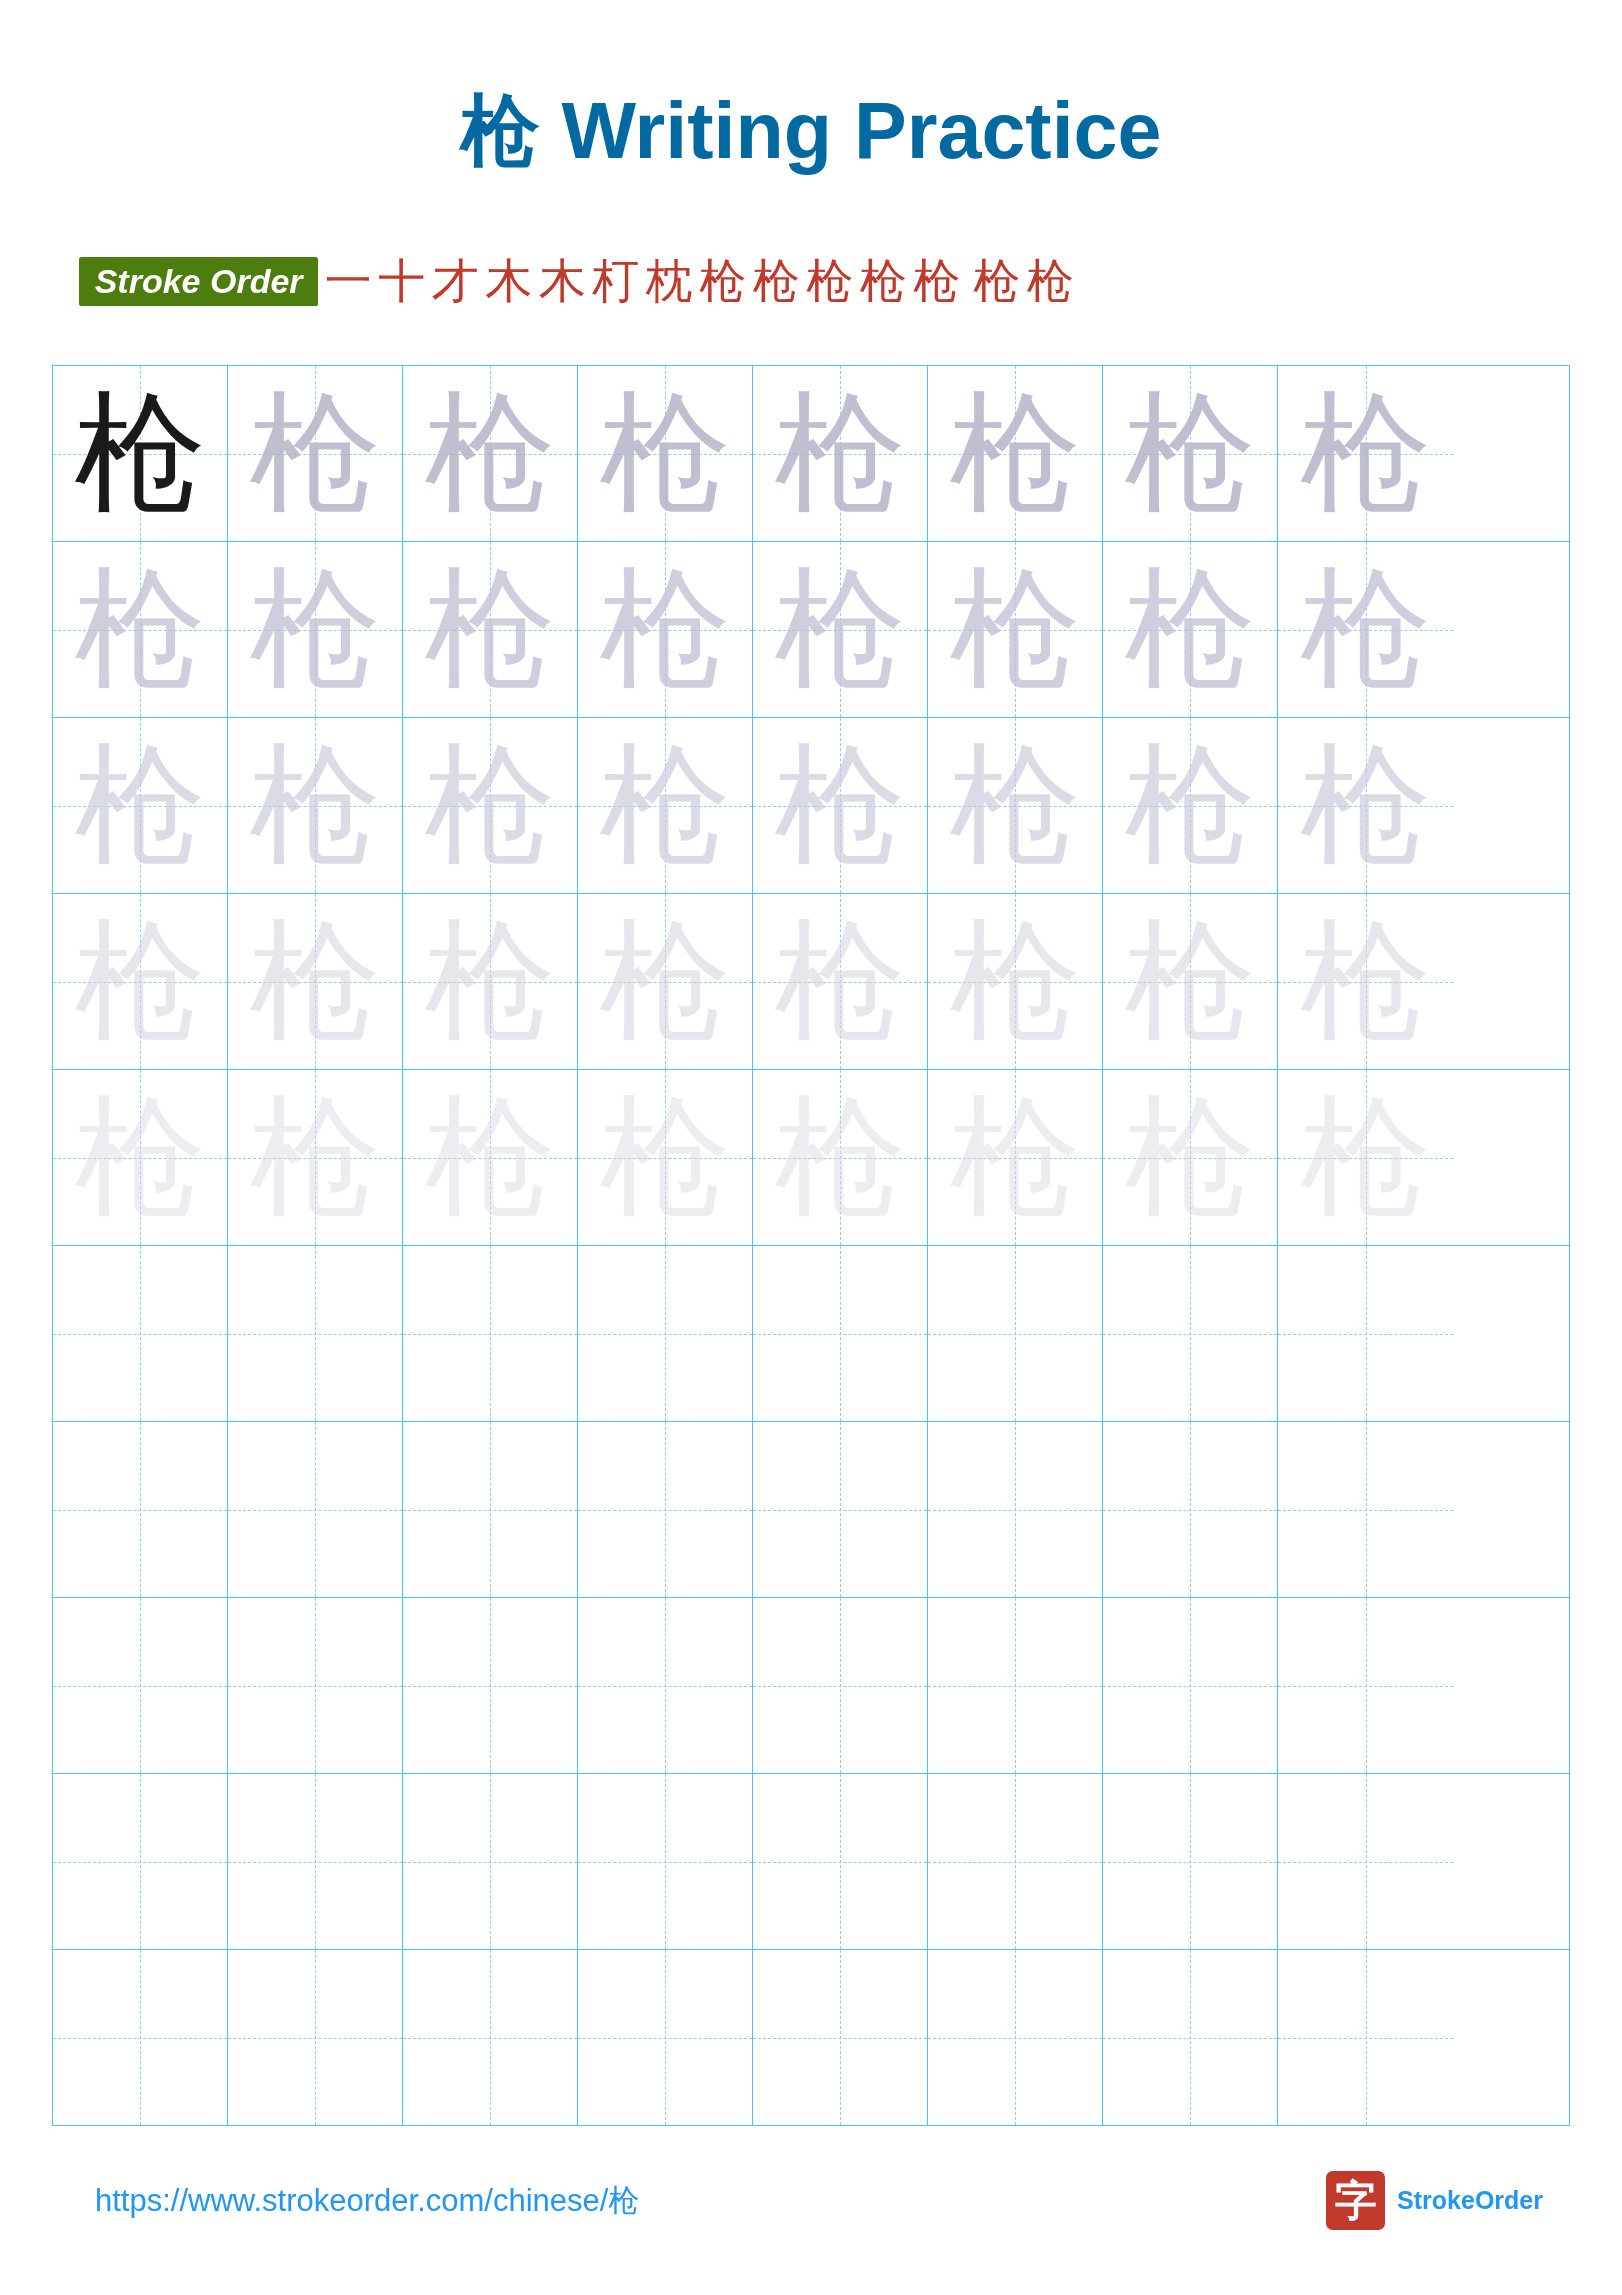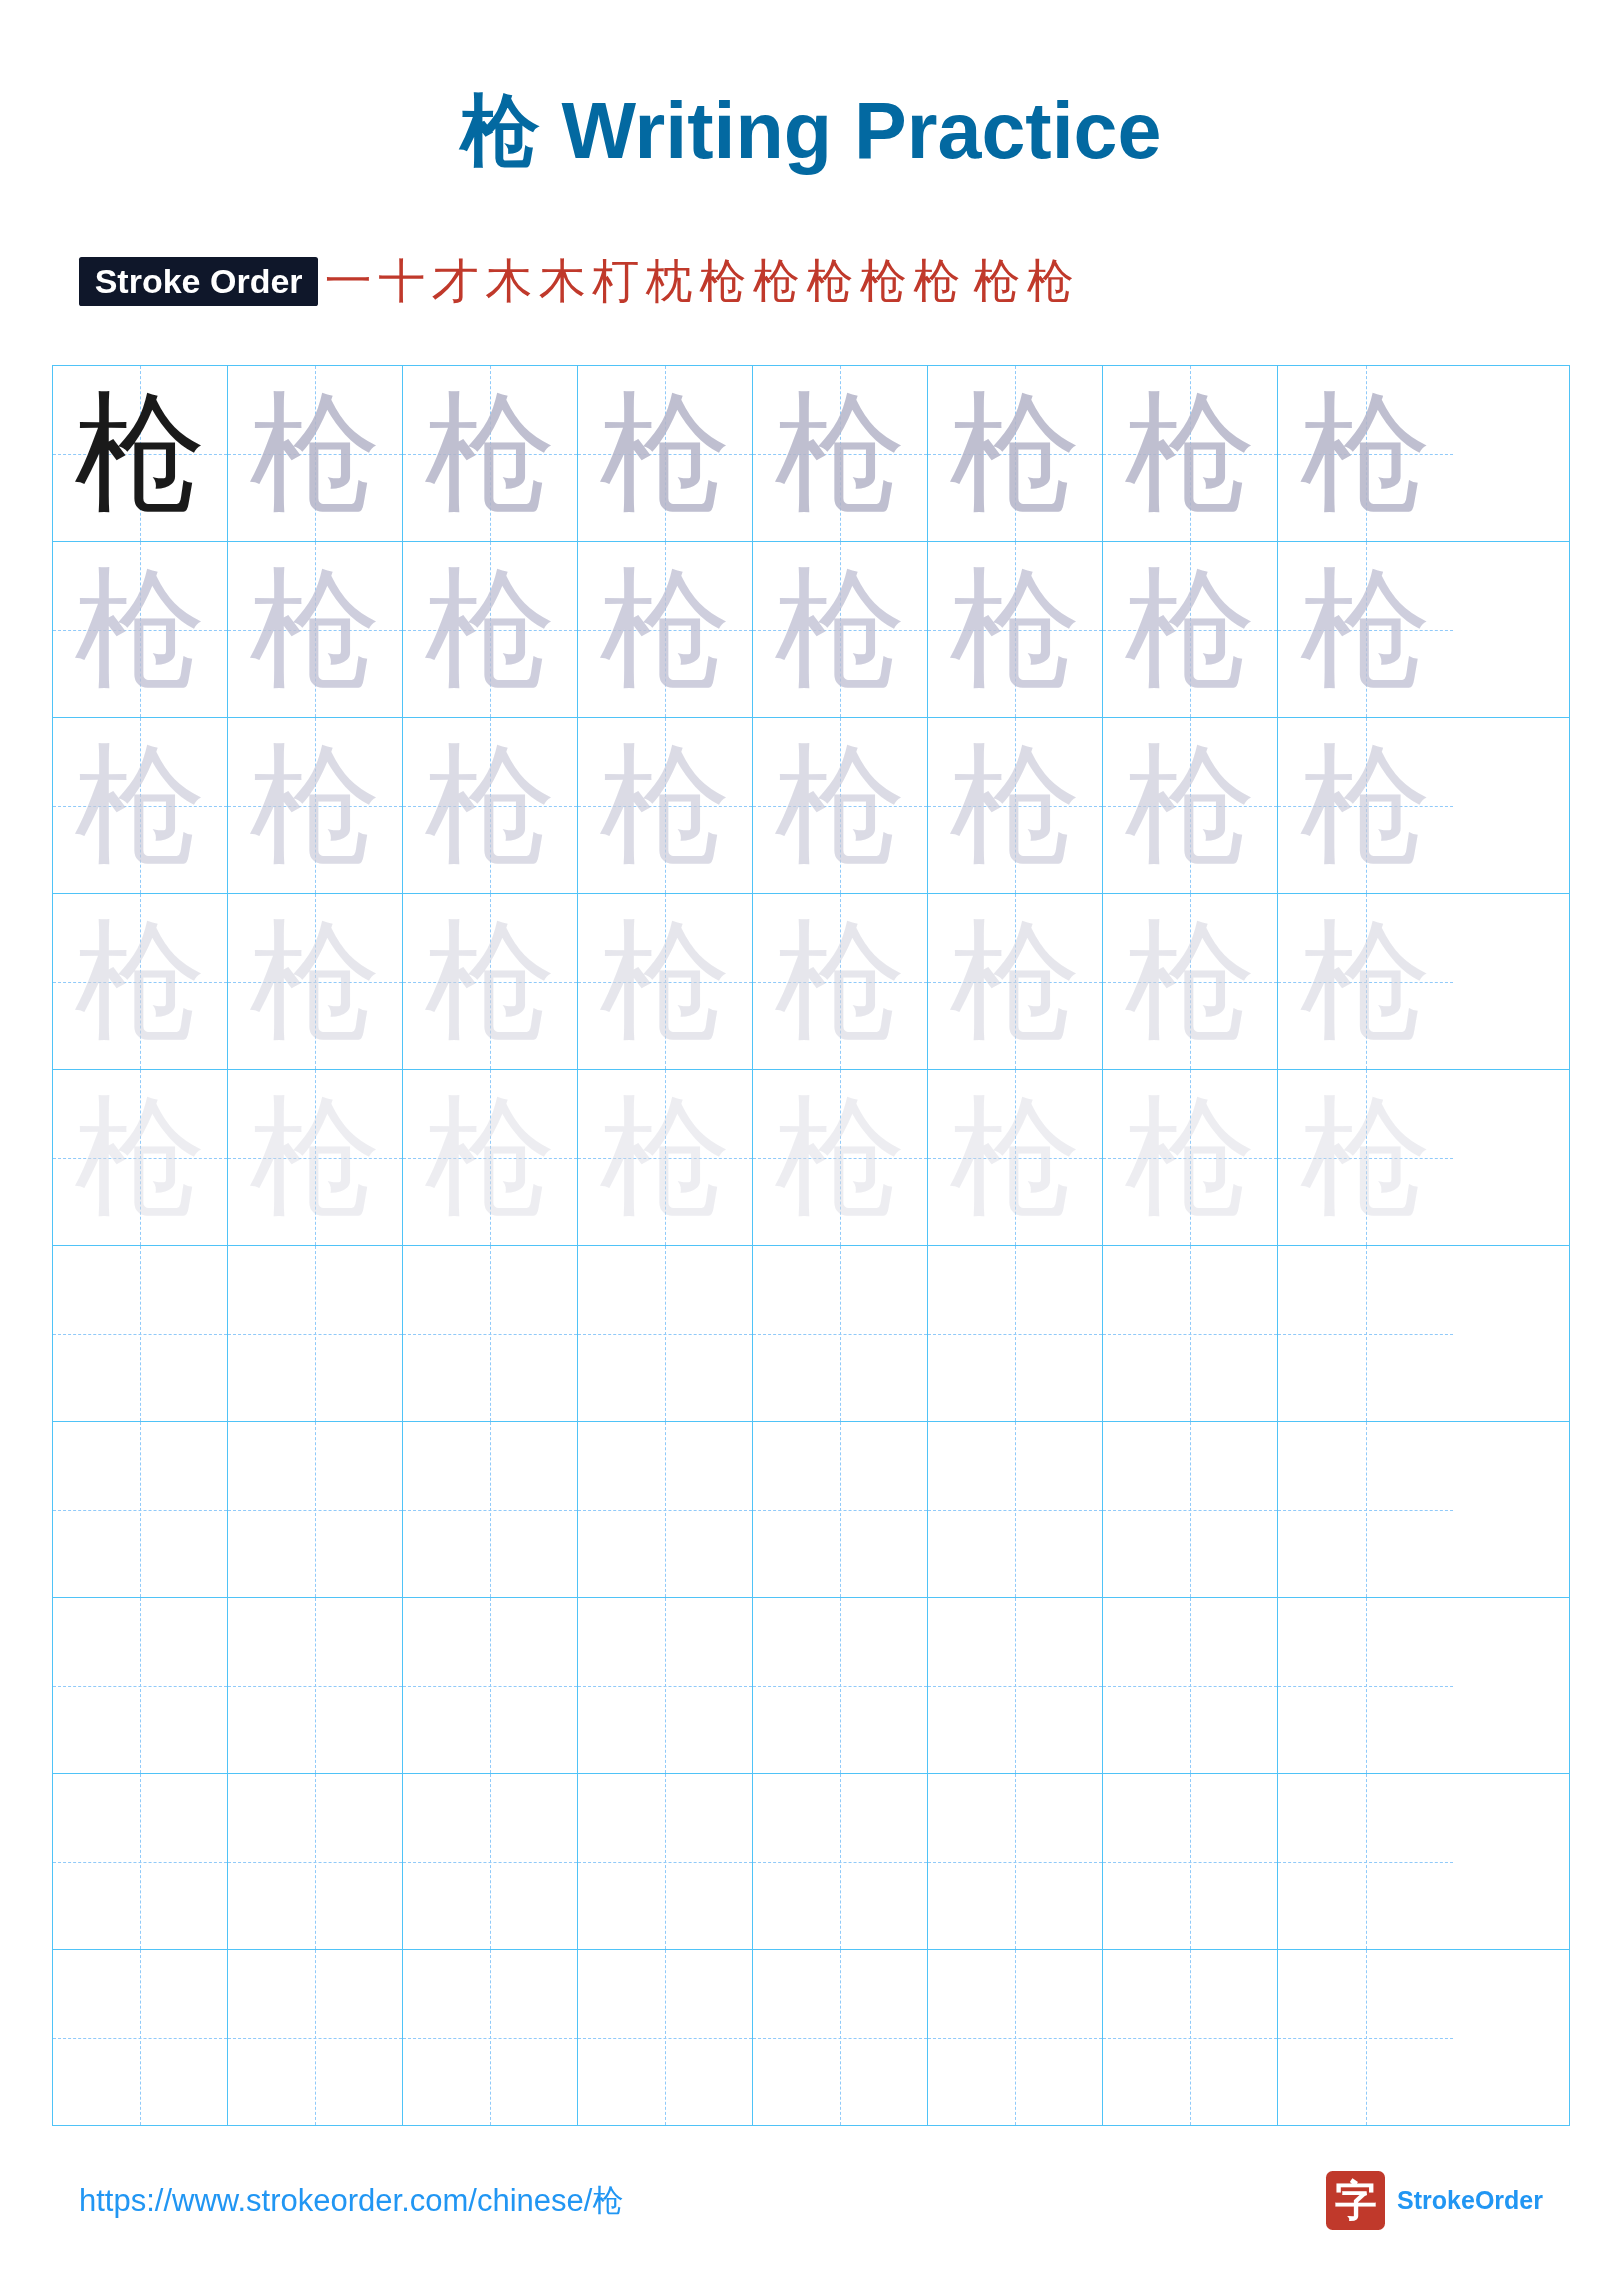--- a/index.html
+++ b/index.html
@@ -27,27 +27,28 @@
 
     
     .stroke-order-section {
       padding: 26px 79px 13px 79px;
       display: flex;
       flex-wrap: wrap;
       align-items: center;
       gap: 6.5px;
     }
     .stroke-order-badge {
-      background: #0f172a;
+      background: #4d7c0f;
       color: white;
       font-size: 34px;
       font-family: Arial, sans-serif;
       font-weight: bold;
       padding: 5.2px 15.7px;
       border-radius: 2.6px;
+      font-style: italic;
     }
     .stroke-chars {
       display: flex;
       flex-wrap: wrap;
       align-items: center;
       gap: 6.5px;
       font-size: 47px;
       color: #c0392b;
       font-family: serif;
     }
@@ -128,21 +129,21 @@
       color: rgba(210,210,220,0.55);
     }
     .cell-char-light5 {
       color: rgba(215,215,225,0.45);
     }
 
     
     .footer {
       position: absolute;
       bottom: 65px;
-      left: 0;
+      left: 16px;
       right: 0;
       display: flex;
       justify-content: space-between;
       align-items: center;
       padding: 0 79px;
     }
     .footer-url {
       font-size: 31px;
       color: #2196F3;
       font-family: Arial, sans-serif;

